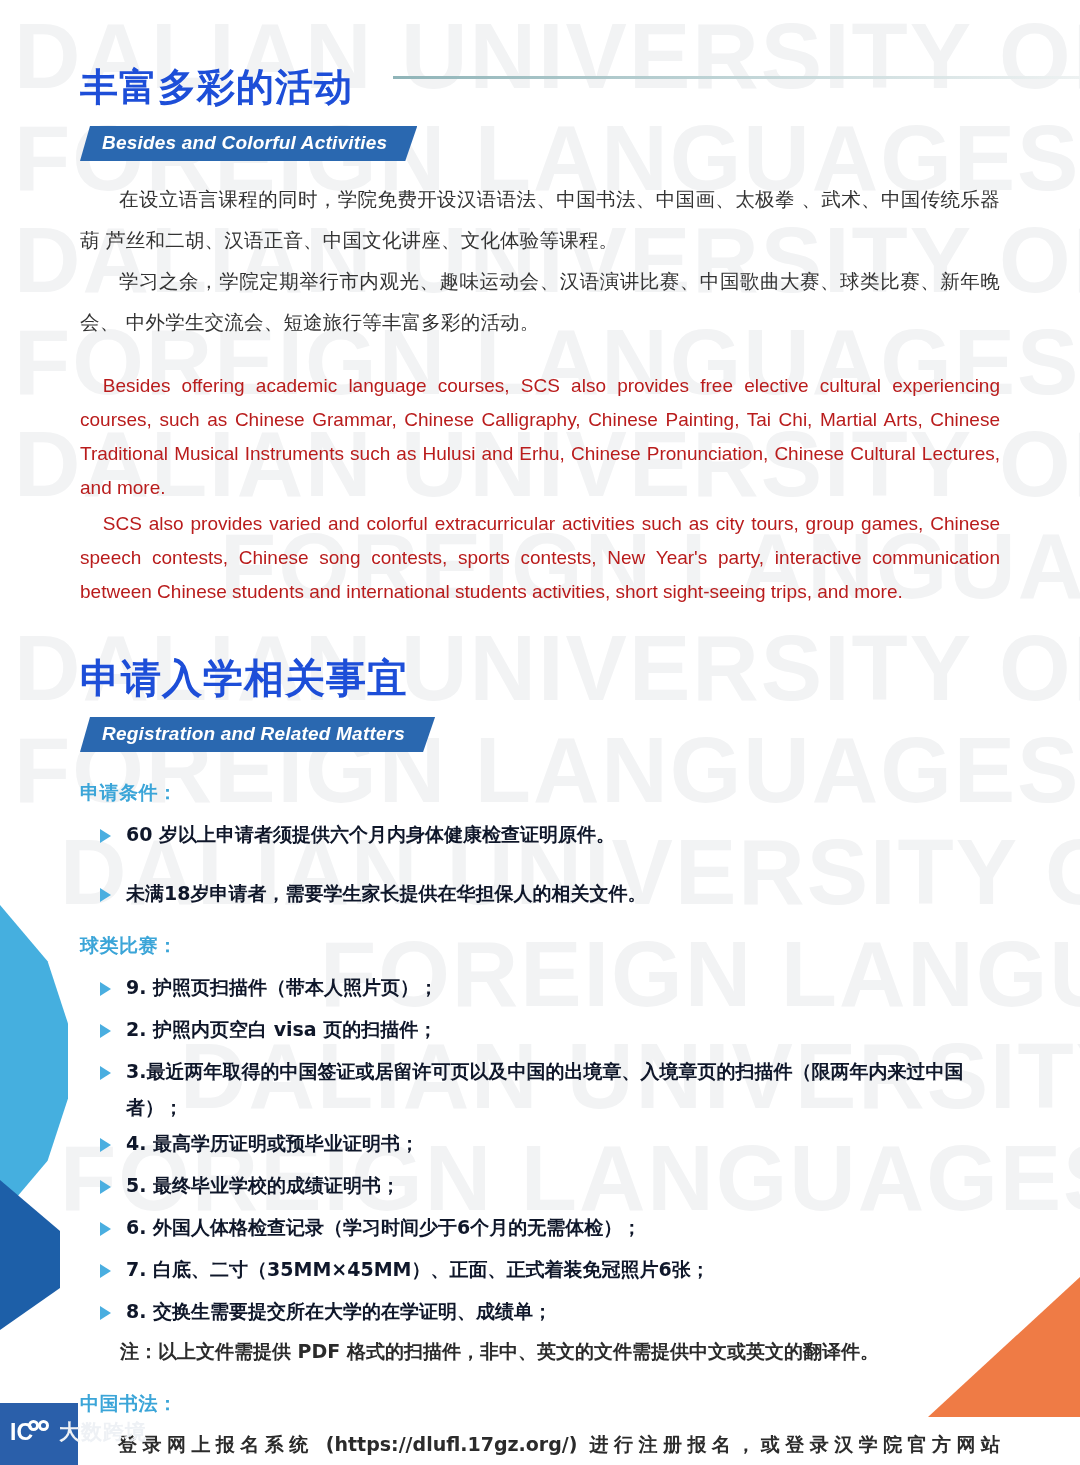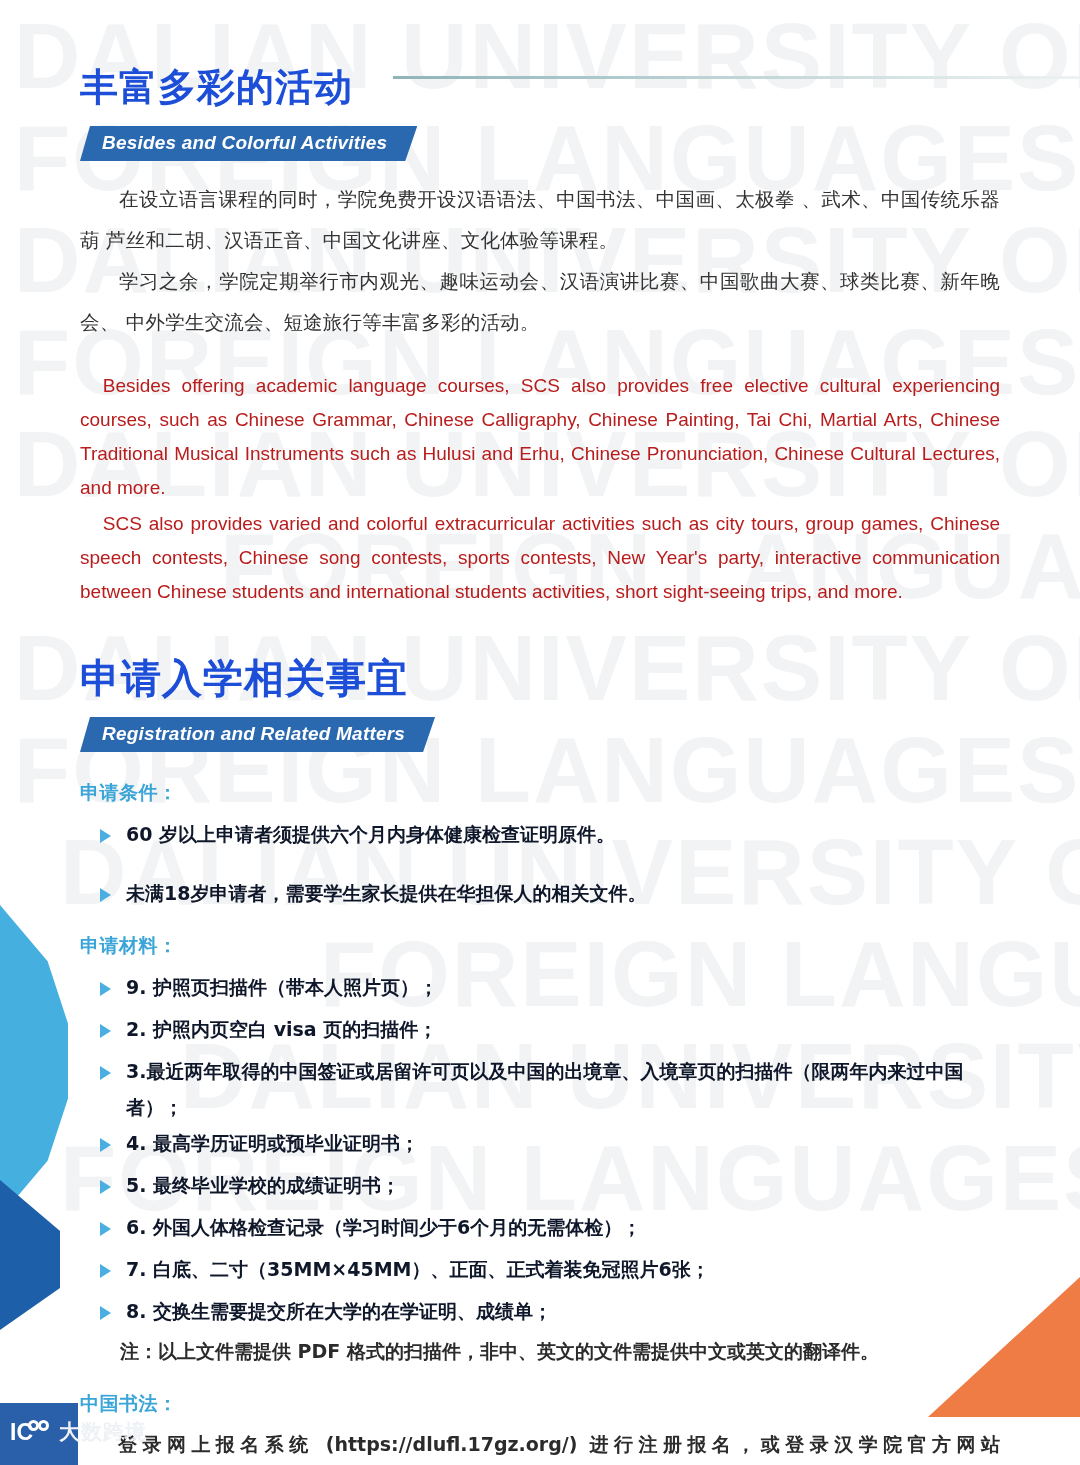--- a/index.html
+++ b/index.html
@@ -235,21 +235,21 @@
           <span>60 岁以上申请者须提供六个月内身体健康检查证明原件。</span>
         </li>
         <li class="bitem" style="margin-top:23px;">
           <span class="bullet-icon"></span>
           <span>未满18岁申请者，需要学生家长提供在华担保人的相关文件。</span>
         </li>
       </ul>
     </div>
 
     <div style="margin-top:22px;">
-      <div class="subhead">申请材料：</div>
+      <div class="subhead">球类比赛：</div>
       <ul class="blist" style="margin-top:10px; padding-left:20px;">
         <li class="bitem" style="margin-top:6px;">
           <span class="bullet-icon"></span>
           <span>9. 护照页扫描件（带本人照片页）；</span>
         </li>
         <li class="bitem" style="margin-top:6px;">
           <span class="bullet-icon"></span>
           <span>2. 护照内页空白 visa 页的扫描件；</span>
         </li>
         <li class="bitem" style="margin-top:6px;">

